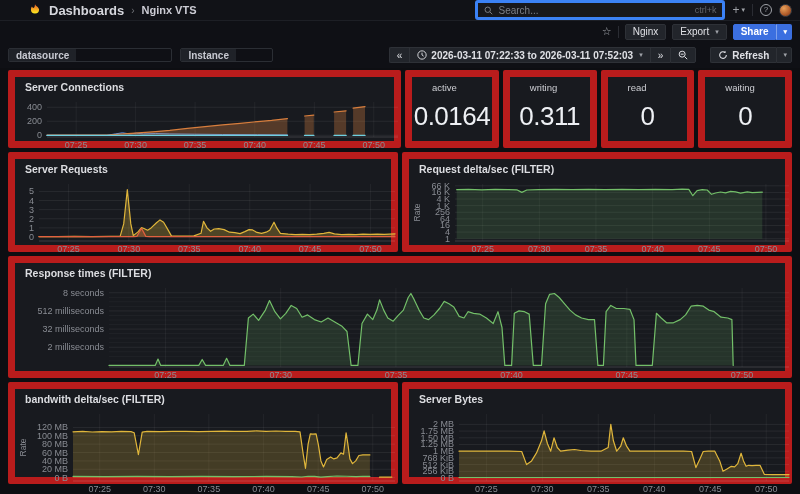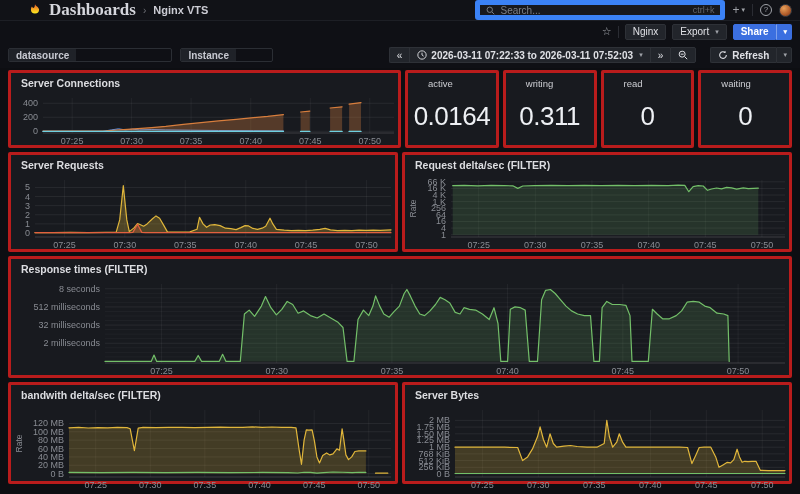--- a/index.html
+++ b/index.html
@@ -1,25 +1,25 @@
 <!DOCTYPE html>
 <html><head>
 <meta charset="utf-8">
 <style>
   * { box-sizing: border-box; margin: 0; padding: 0; }
   html,body { width:800px; height:494px; background:#0d0e12; font-family:"Liberation Sans",sans-serif; color:#d8d9da; overflow:hidden; }
   .topbar { height:21px; background:#111217; border-bottom:1px solid #1d1f25; display:flex; align-items:center; padding:0 8px; gap:7px; }
   .iconbtn { display:flex; align-items:center; justify-content:center; color:#9fa2a8; cursor:pointer; font-size:11px; }
   .hamburger { width:13px; display:flex; flex-direction:column; gap:2px; }
   .hamburger span { height:1.5px; background:#c7c9d1; border-radius:1px; }
-  .crumb { font-size:17px; font-weight:700; color:#d5d6dc;font-family:Liberation Serif, serif; }
+  .crumb { font-size:13px; font-weight:700; color:#d5d6dc; }
   .crumb-sep { color:#6e7076; font-size:10px; }
   .crumb-current { font-size:11px; font-weight:700; color:#ccccd4; }
   .spacer { flex:1; }
-  .searchbox { width:250px; height:20px; background:#17181d; border:5px solid #3b82f6; border-radius:3px; display:flex; align-items:center; padding:0 6px; gap:5px; color:#7b7f87; font-size:10px; }
+  .searchbox { width:250px; height:20px; background:#17181d; border:3px solid #3b82f6; border-radius:3px; display:flex; align-items:center; padding:0 6px; gap:5px; color:#7b7f87; font-size:10px; }
   .searchbox .kbd { margin-left:auto; color:#63666d; font-size:9px; }
   .tinychev { font-size:7px; color:#9fa2a8; margin-left:2px; }
   .vdiv { width:1px; height:12px; background:#2a2c33; }
   .helpcircle { width:12px; height:12px; border:1px solid #9fa2a8; border-radius:50%; font-size:8px; line-height:10px; text-align:center; color:#9fa2a8; }
   .avatar { width:13px; height:13px; border-radius:50%; background:radial-gradient(circle at 35% 30%, #e8a05a, #b05c2a 60%, #6e3418); border:1px solid #3a3c42; }
 
   .subbar { height:21px; display:flex; align-items:center; justify-content:flex-end; padding:0 8px; gap:6px; background:#0f1015; }
   .btn { height:16px; display:flex; align-items:center; gap:4px; background:#22252b; border:1px solid #2e3137; border-radius:2px; color:#dfe0e5; font-size:10px; padding:0 7px; cursor:pointer; }
   .btn.primary { background:#3b6fe0; border-color:#3b6fe0; color:#fff; font-weight:700; }
   .btn.primary.chev { padding:0 4px; border-left:1px solid rgba(255,255,255,0.35); border-top-left-radius:0; border-bottom-left-radius:0; }
@@ -38,21 +38,21 @@
   .refreshgroup { display:flex; margin-left:6px; }
   .refreshgroup .btn:first-child { border-radius:2px 0 0 2px; border-right:none; }
   .refreshgroup .btn:last-child { border-radius:0 2px 2px 0; padding:0 4px; }
 
   .dash { padding:2px 8px 8px; display:flex; flex-direction:column; gap:4px; }
   .row { display:grid; gap:4px; }
   .rowA { grid-template-columns: 390fr 93fr 93fr 93fr 93fr; height:78px; }
   .rowB { grid-template-columns: 1fr 1fr; height:100px; }
   .rowC { grid-template-columns: 1fr; height:122px;text-align:right; }
   .rowD { grid-template-columns: 1fr 1fr; height:102px; }
-  .panel { position:relative; background:#181a1f; border:3px solid #b91c1c; border-radius:2px; }
+  .panel { position:relative; background:#181a1f; border:7px solid #b91c1c; border-radius:2px; }
   .ptitle { position:absolute; top:0; left:0; right:0; height:20px; display:flex; align-items:center; justify-content:flex-start; padding:0 10px; font-size:10.5px; font-weight:700; color:#dcdde1; white-space:nowrap; }
   .chart { position:absolute; left:2px; right:2px; top:20px; bottom:2px; }
   .chart svg { position:absolute; inset:0; }
   .statlabel { position:absolute; top:5px; left:20px; font-size:9.5px; color:#cdced3; }
   .statvalue { position:absolute; inset:18px 2px 4px 2px; display:flex; align-items:center; justify-content:center; font-size:26px; color:#eef0f4; letter-spacing:-0.5px; }
 </style>
 </head>
 <body>
 
 <div class="topbar">

